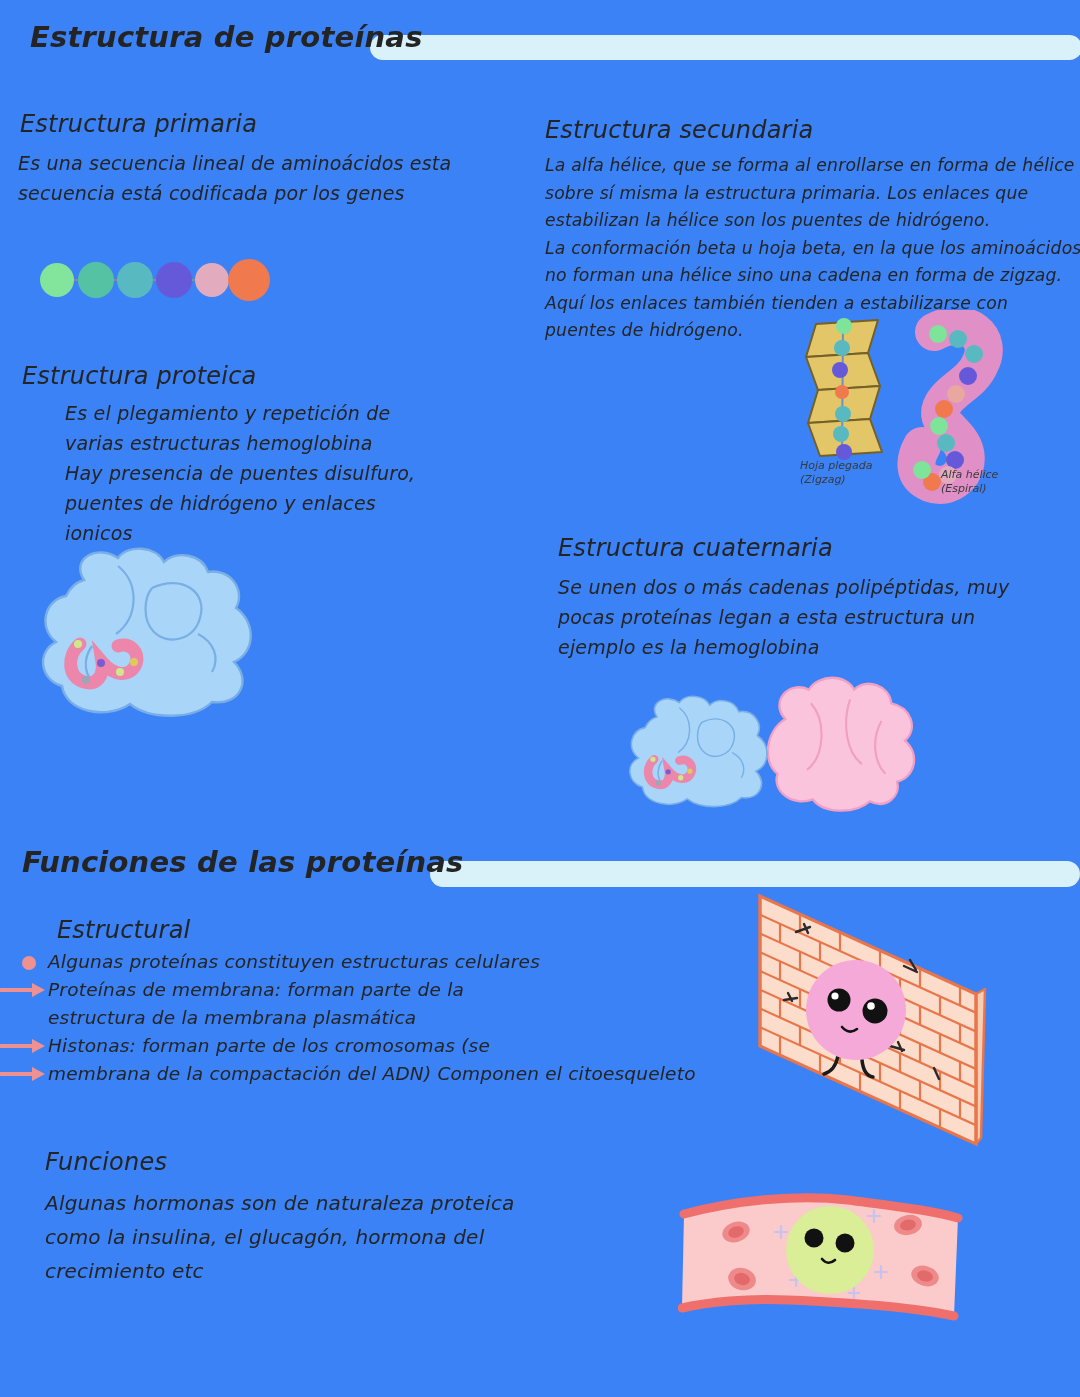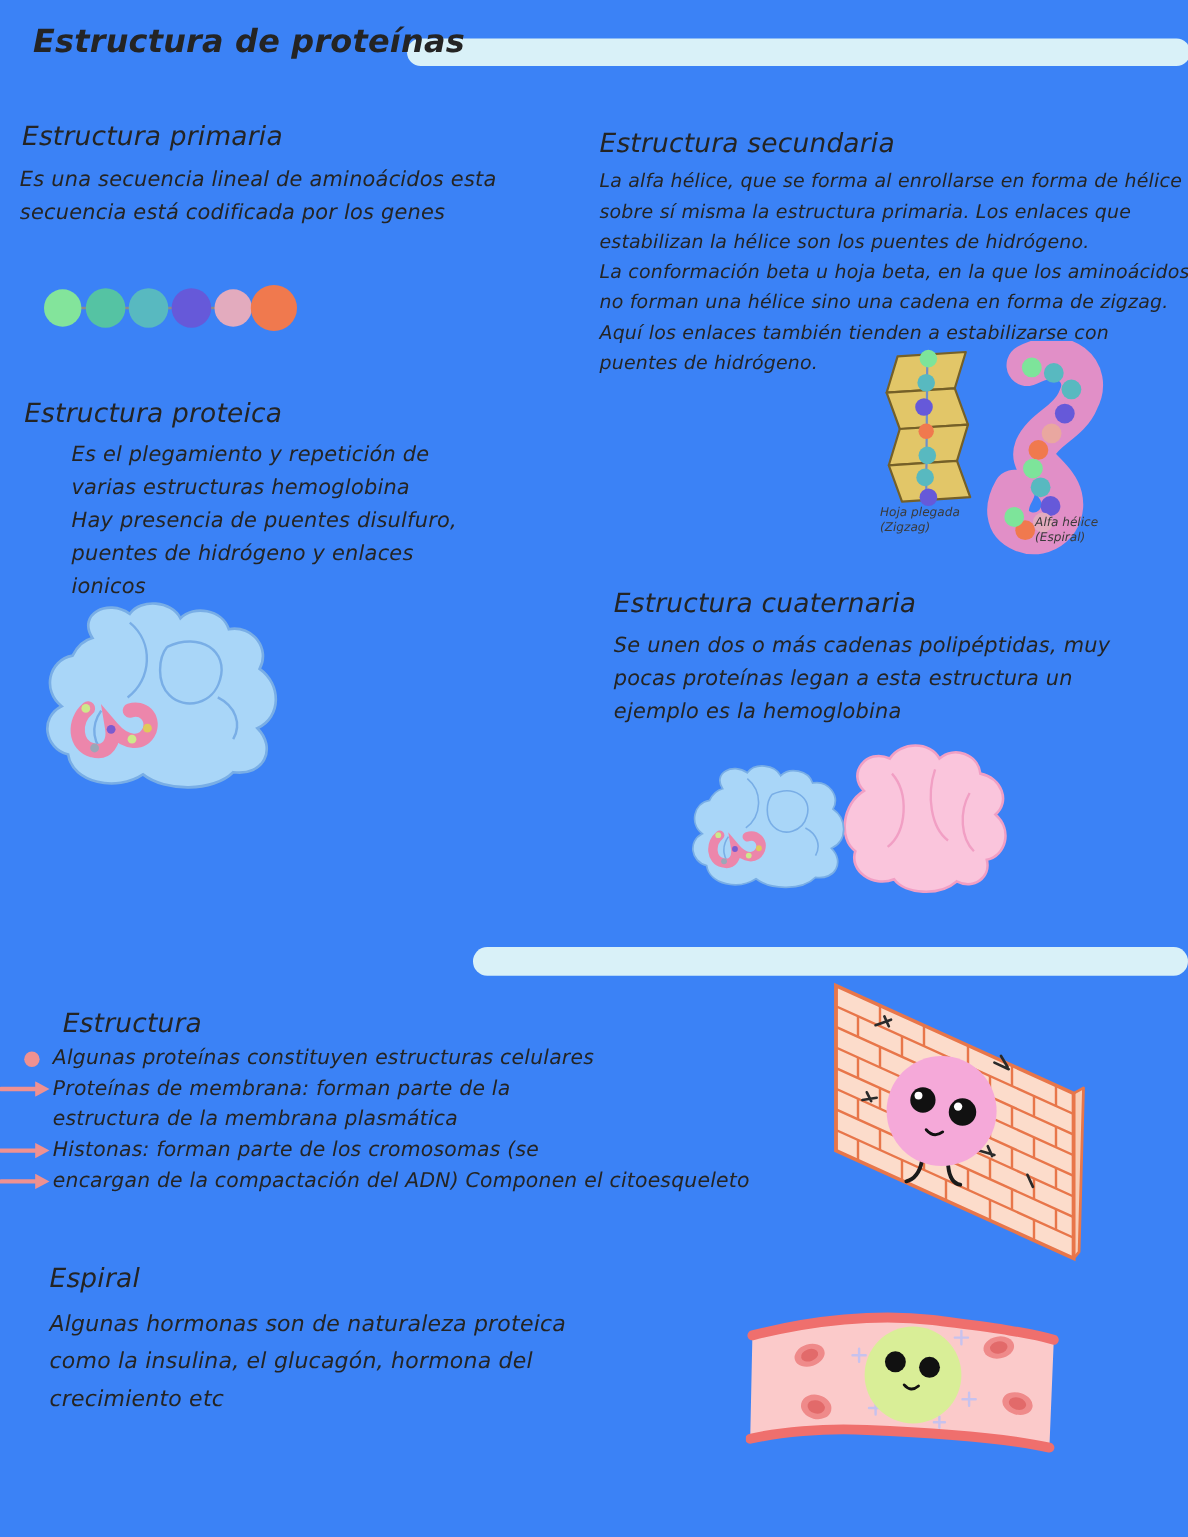--- a/index.html
+++ b/index.html
@@ -139,23 +139,24 @@
   <div class="body-block b19 hand" style="left:558px;top:572px;">
     <div>Se unen dos o más cadenas polipéptidas, muy</div>
     <div>pocas proteínas legan a esta estructura un</div>
     <div>ejemplo es la hemoglobina</div>
   </div>
   <svg class="ill" style="left:608px;top:660px;" width="320" height="180" viewBox="0 0 320 180">
     <use href="#blobPink" transform="translate(148,8) scale(0.98)"></use>
     <use href="#blobBlue" transform="translate(8,28) scale(0.66)"></use>
   </svg>
 
+  <div class="title hand" style="left:22px;top:845px;">Funciones de las proteínas</div>
   <div class="hl-bar" style="left:430px;top:861px;width:650px;height:26px;"></div>
 
-  <div class="sec-head hand" style="left:57px;top:916px;">Estructura</div>
+  <div class="sec-head hand" style="left:57px;top:916px;">Estructural</div>
   <div class="list hand">
     <div class="li" style="top:0px;">
       <span class="dot"></span>
       <span class="li-text">Algunas proteínas constituyen estructuras celulares</span>
     </div>
     <div class="li" style="top:28px;">
       <svg class="arrow" width="46" height="14" viewBox="0 0 46 14">
           <use href="#arrowPink"></use>
         </svg>
       <span class="li-text">Proteínas de membrana: forman parte de la</span>
@@ -166,21 +167,21 @@
     <div class="li" style="top:84px;">
       <svg class="arrow" width="46" height="14" viewBox="0 0 46 14">
           <use href="#arrowPink"></use>
         </svg>
       <span class="li-text">Histonas: forman parte de los cromosomas (se</span>
     </div>
     <div class="li" style="top:112px;">
       <svg class="arrow" width="46" height="14" viewBox="0 0 46 14">
           <use href="#arrowPink"></use>
         </svg>
-      <span class="li-text">encargan de la compactación del ADN) Componen el citoesqueleto</span>
+      <span class="li-text">membrana de la compactación del ADN) Componen el citoesqueleto</span>
     </div>
   </div>
 
   <svg class="ill" style="left:738px;top:884px;" width="255" height="270" viewBox="0 0 255 270">
     <polygon points="238,110 247,105 243,254 238,260" fill="#f8cdb6" stroke="#e8764a" stroke-width="2.5" stroke-linejoin="round"></polygon>
     <g transform="translate(22,12) skewY(24.4)">
       <rect x="0" y="0" width="216" height="150" fill="#fcdccb" stroke="#e8764a" stroke-width="3.5"></rect>
       <path d="M0,18.75 H216 M0,37.5 H216 M0,56.25 H216 M0,75 H216 M0,93.75 H216 M0,112.5 H216 M0,131.25 H216" stroke="#e8764a" stroke-width="2.4" fill="none"></path>
       <path d="M40,0 V18.75 M80,0 V18.75 M120,0 V18.75 M160,0 V18.75 M200,0 V18.75
                M40,37.5 V56.25 M80,37.5 V56.25 M120,37.5 V56.25 M160,37.5 V56.25 M200,37.5 V56.25
@@ -202,21 +203,21 @@
       <path d="M100,172 C98,182 93,188 86,190 M124,176 C125,186 129,192 135,193" stroke="#1a1a1a" stroke-width="3.5" stroke-linecap="round" fill="none"></path>
       <circle cx="118" cy="126" r="50" fill="#f5a9d9"></circle>
       <circle cx="101" cy="116" r="11.5" fill="#111"></circle>
       <circle cx="97" cy="112" r="3.6" fill="#fff"></circle>
       <circle cx="137" cy="127" r="12.5" fill="#111"></circle>
       <circle cx="133" cy="122" r="3.8" fill="#fff"></circle>
       <path d="M104,143 q7,8 15,2" stroke="#111" stroke-width="2.6" stroke-linecap="round" fill="none"></path>
     </g>
   </svg>
 
-  <div class="sec-head hand" style="left:45px;top:1148px;">Espiral</div>
+  <div class="sec-head hand" style="left:45px;top:1148px;">Funciones</div>
   <div class="body-block b20 hand" style="left:45px;top:1186px;">
     <div>Algunas hormonas son de naturaleza proteica</div>
     <div>como la insulina, el glucagón, hormona del</div>
     <div>crecimiento etc</div>
   </div>
 
   <svg class="ill" style="left:678px;top:1180px;" width="290" height="150" viewBox="0 0 290 150">
     <path d="M6,34 C60,20 120,14 170,20 C215,26 252,30 280,38 L276,136 C230,126 160,122 110,120 C70,118 30,122 4,128 Z" fill="#fbcaca"></path>
     <path d="M6,34 C60,20 120,14 170,20 C215,26 252,30 280,38" fill="none" stroke="#ef6f6d" stroke-width="9" stroke-linecap="round"></path>
     <path d="M4,128 C30,122 70,118 110,120 C160,122 230,126 276,136" fill="none" stroke="#ef6f6d" stroke-width="9" stroke-linecap="round"></path>

